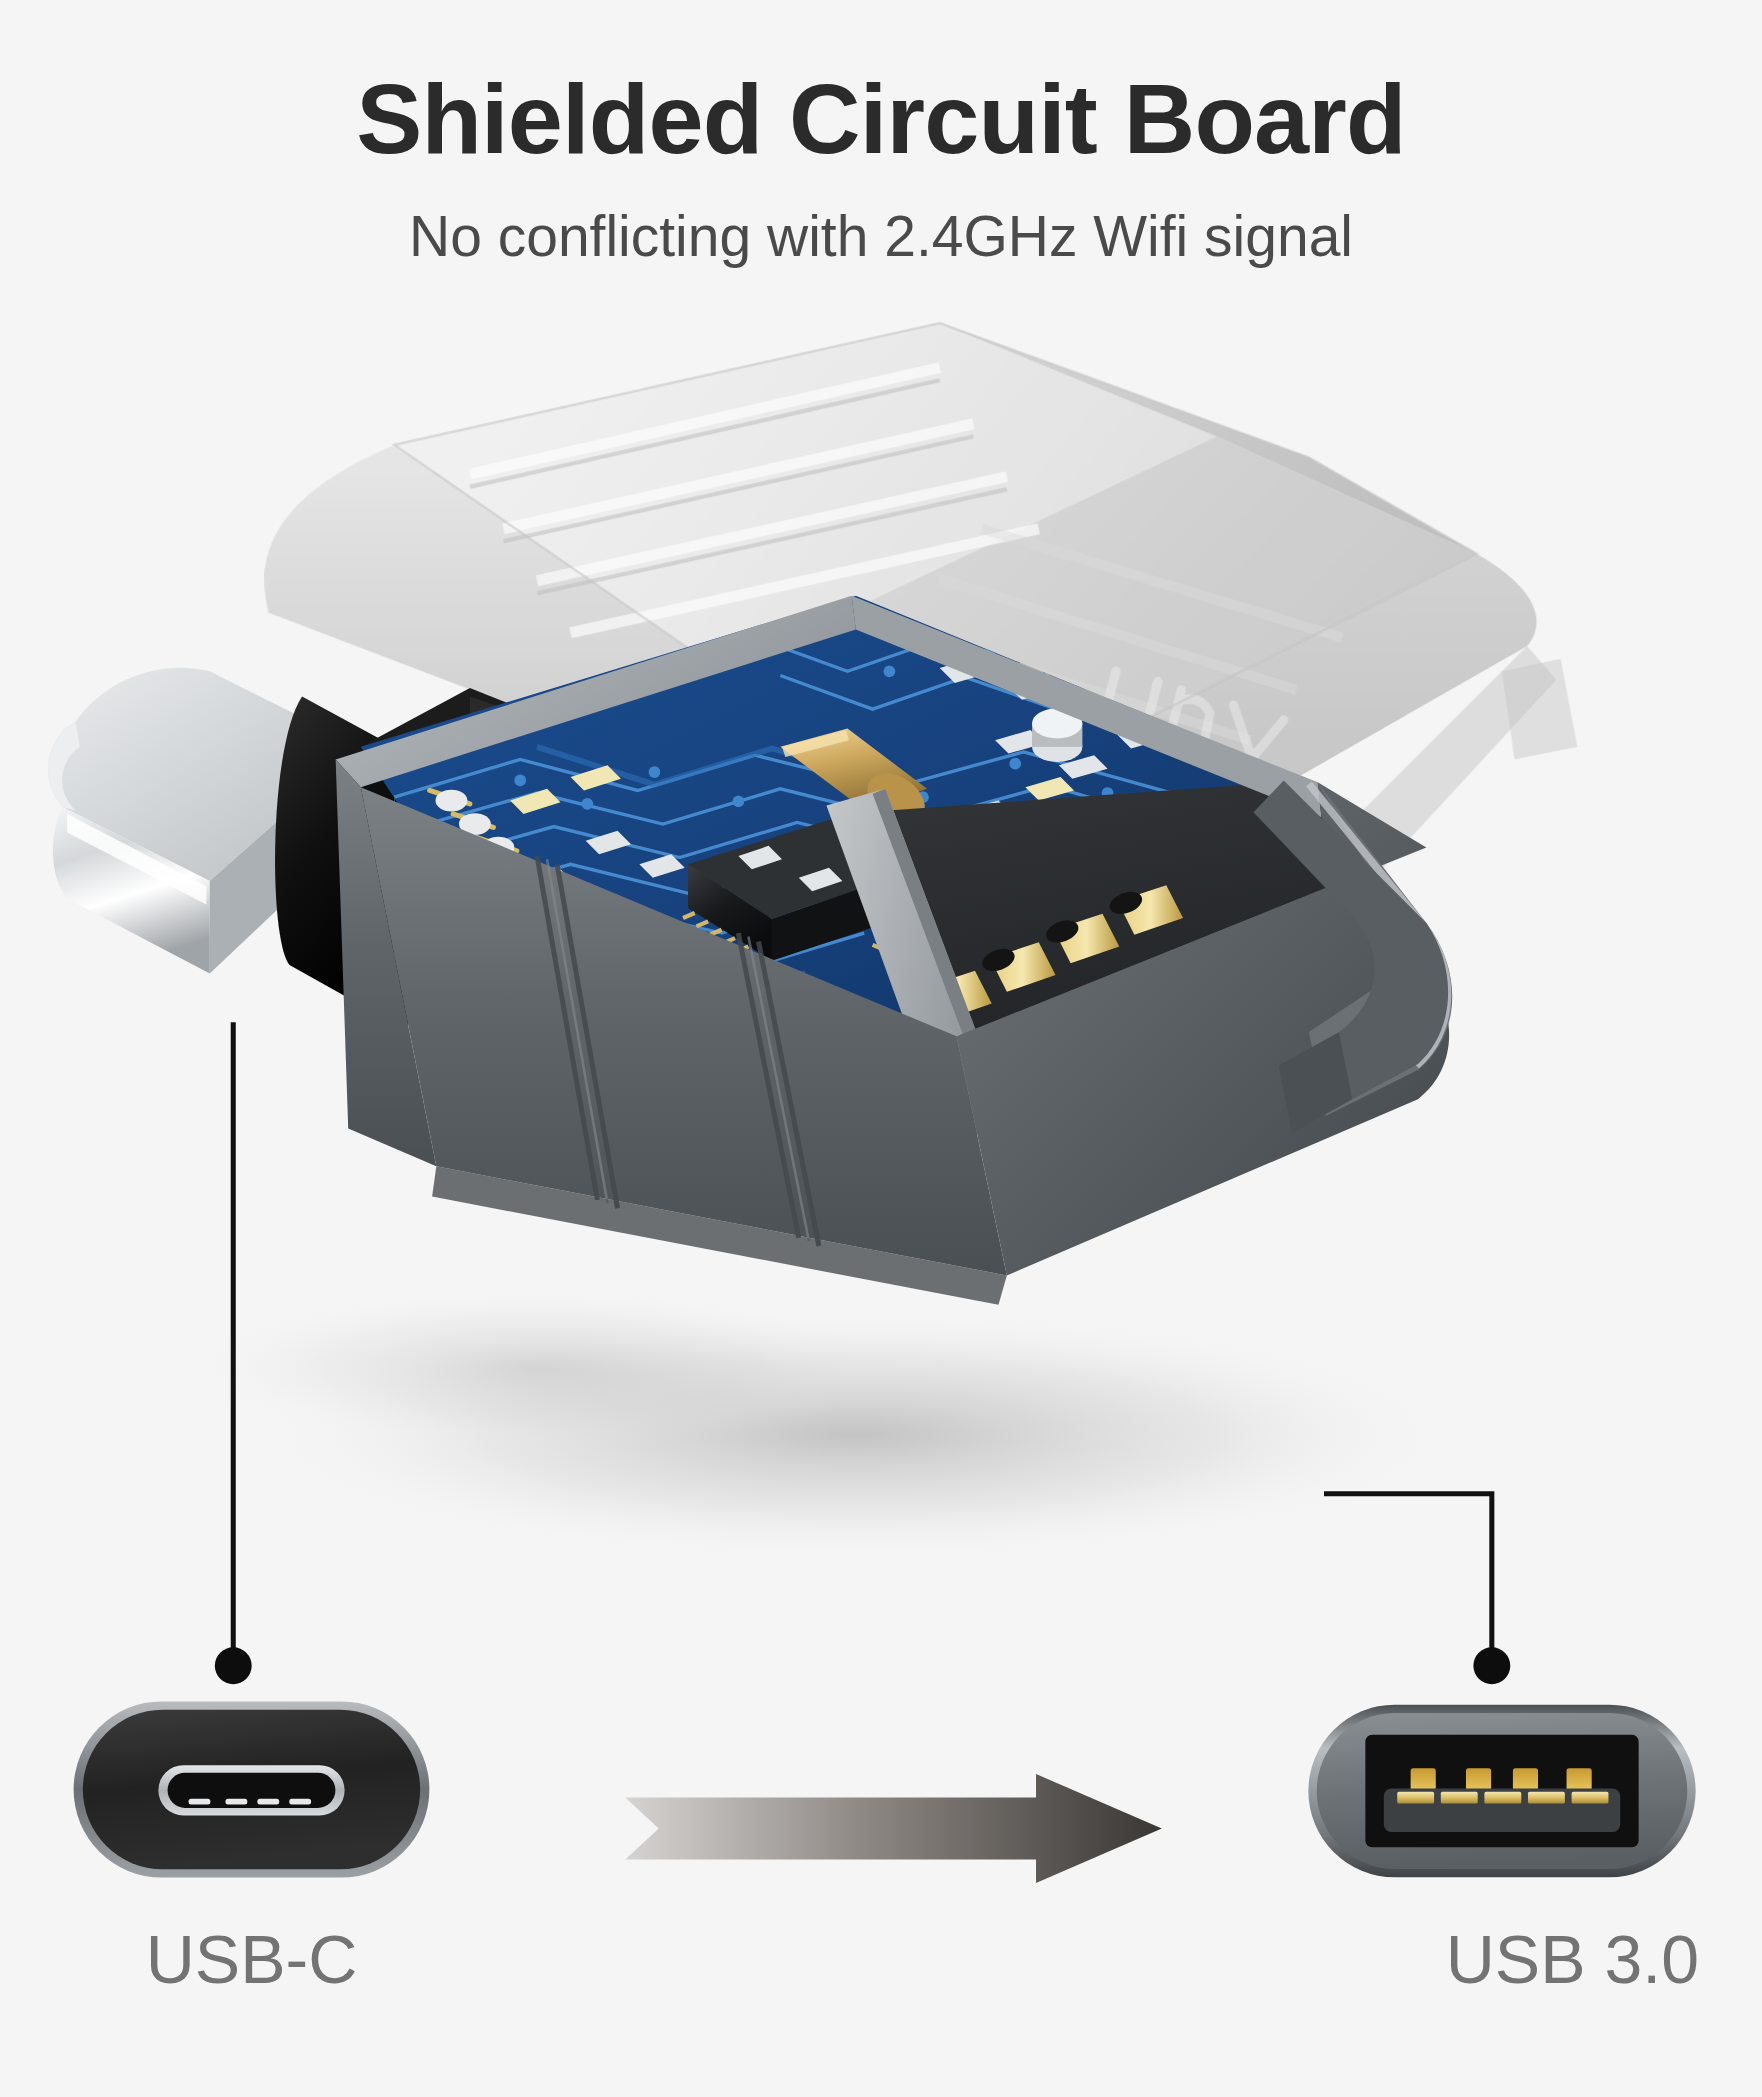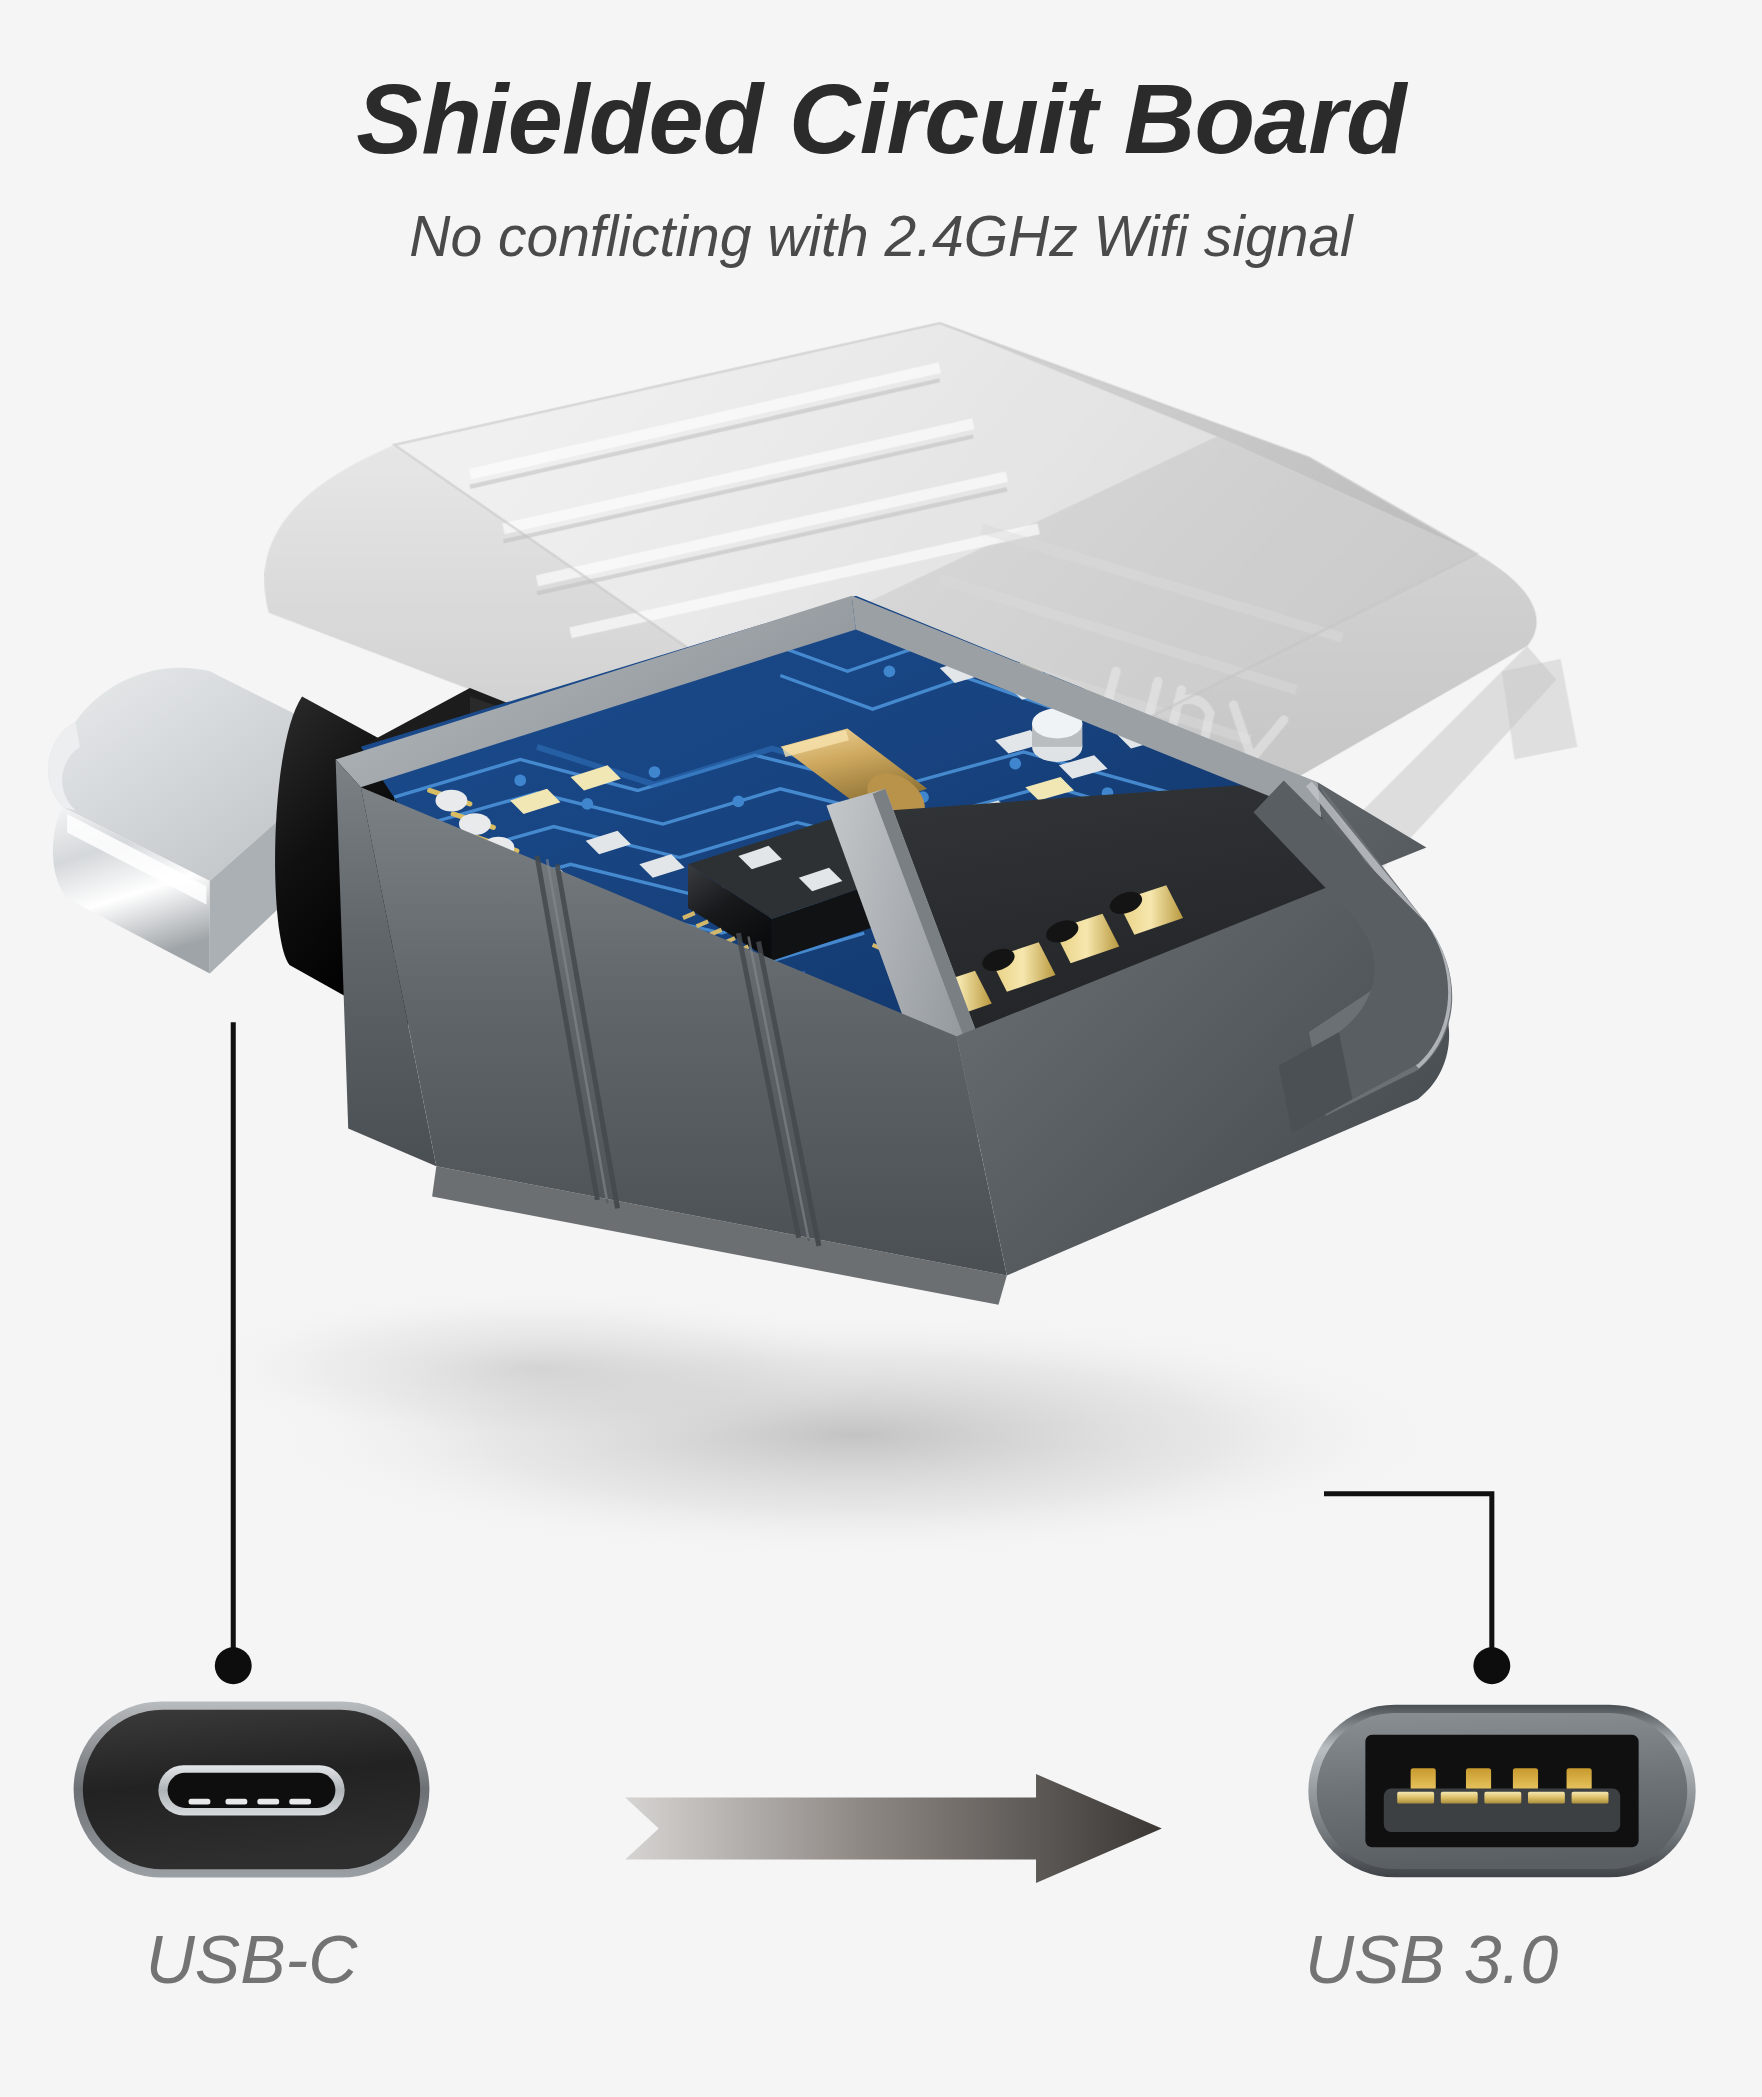--- a/index.html
+++ b/index.html
@@ -4,21 +4,21 @@
 <title>Shielded Circuit Board</title>
 <style>
   html,body{margin:0;padding:0;}
   body{
     width:1762px;height:2098px;
     background:#f5f5f5;
     font-family:"Liberation Sans", sans-serif;
     overflow:hidden;
     position:relative;
   }
-  #stage{position:absolute;inset:0;width:1762px;height:1554px;font-style:italic;}
+  #stage{position:absolute;inset:0;width:1762px;height:1554px;}
 
   
   .header{position:absolute;left:0;top:0;width:1762px;text-align:center;}
   .title{
     font-size:99px;font-weight:700;color:#2b2b2b;
     letter-spacing:-0.8px;line-height:1;margin-top:69px;
   }
   .subtitle{
     font-size:57px;font-weight:400;color:#4a4a4a;
     letter-spacing:0px;line-height:1;margin-top:40px;
@@ -39,21 +39,21 @@
 
   .speed-wrap{position:absolute;left:579px;top:0px;width:604px;height:235px;}
   .speed-label{
     position:absolute;left:0;top:18.5px;width:604px;text-align:center;
     font-size:53px;font-weight:400;color:#1f1f1f;letter-spacing:0px;
   }
   .speed-arrow{position:absolute;left:46px;top:96px;width:537px;height:109px;}
 
   .cap{position:absolute;top:242px;font-size:68px;color:#737373;font-weight:400;}
   .cap-left{left:71px;width:361px;text-align:center;}
-  .cap-right{left:1305px;width:394px;text-align:left;}
+  .cap-right{left:1305px;width:394px;text-align:right;}
 </style>
 </head>
 <body style="background: rgb(245, 245, 245);">
 
 <div id="stage">
 
   <div class="header">
     <div class="title">Shielded Circuit Board</div>
     <div class="subtitle">No conflicting with 2.4GHz Wifi signal</div>
   </div>

